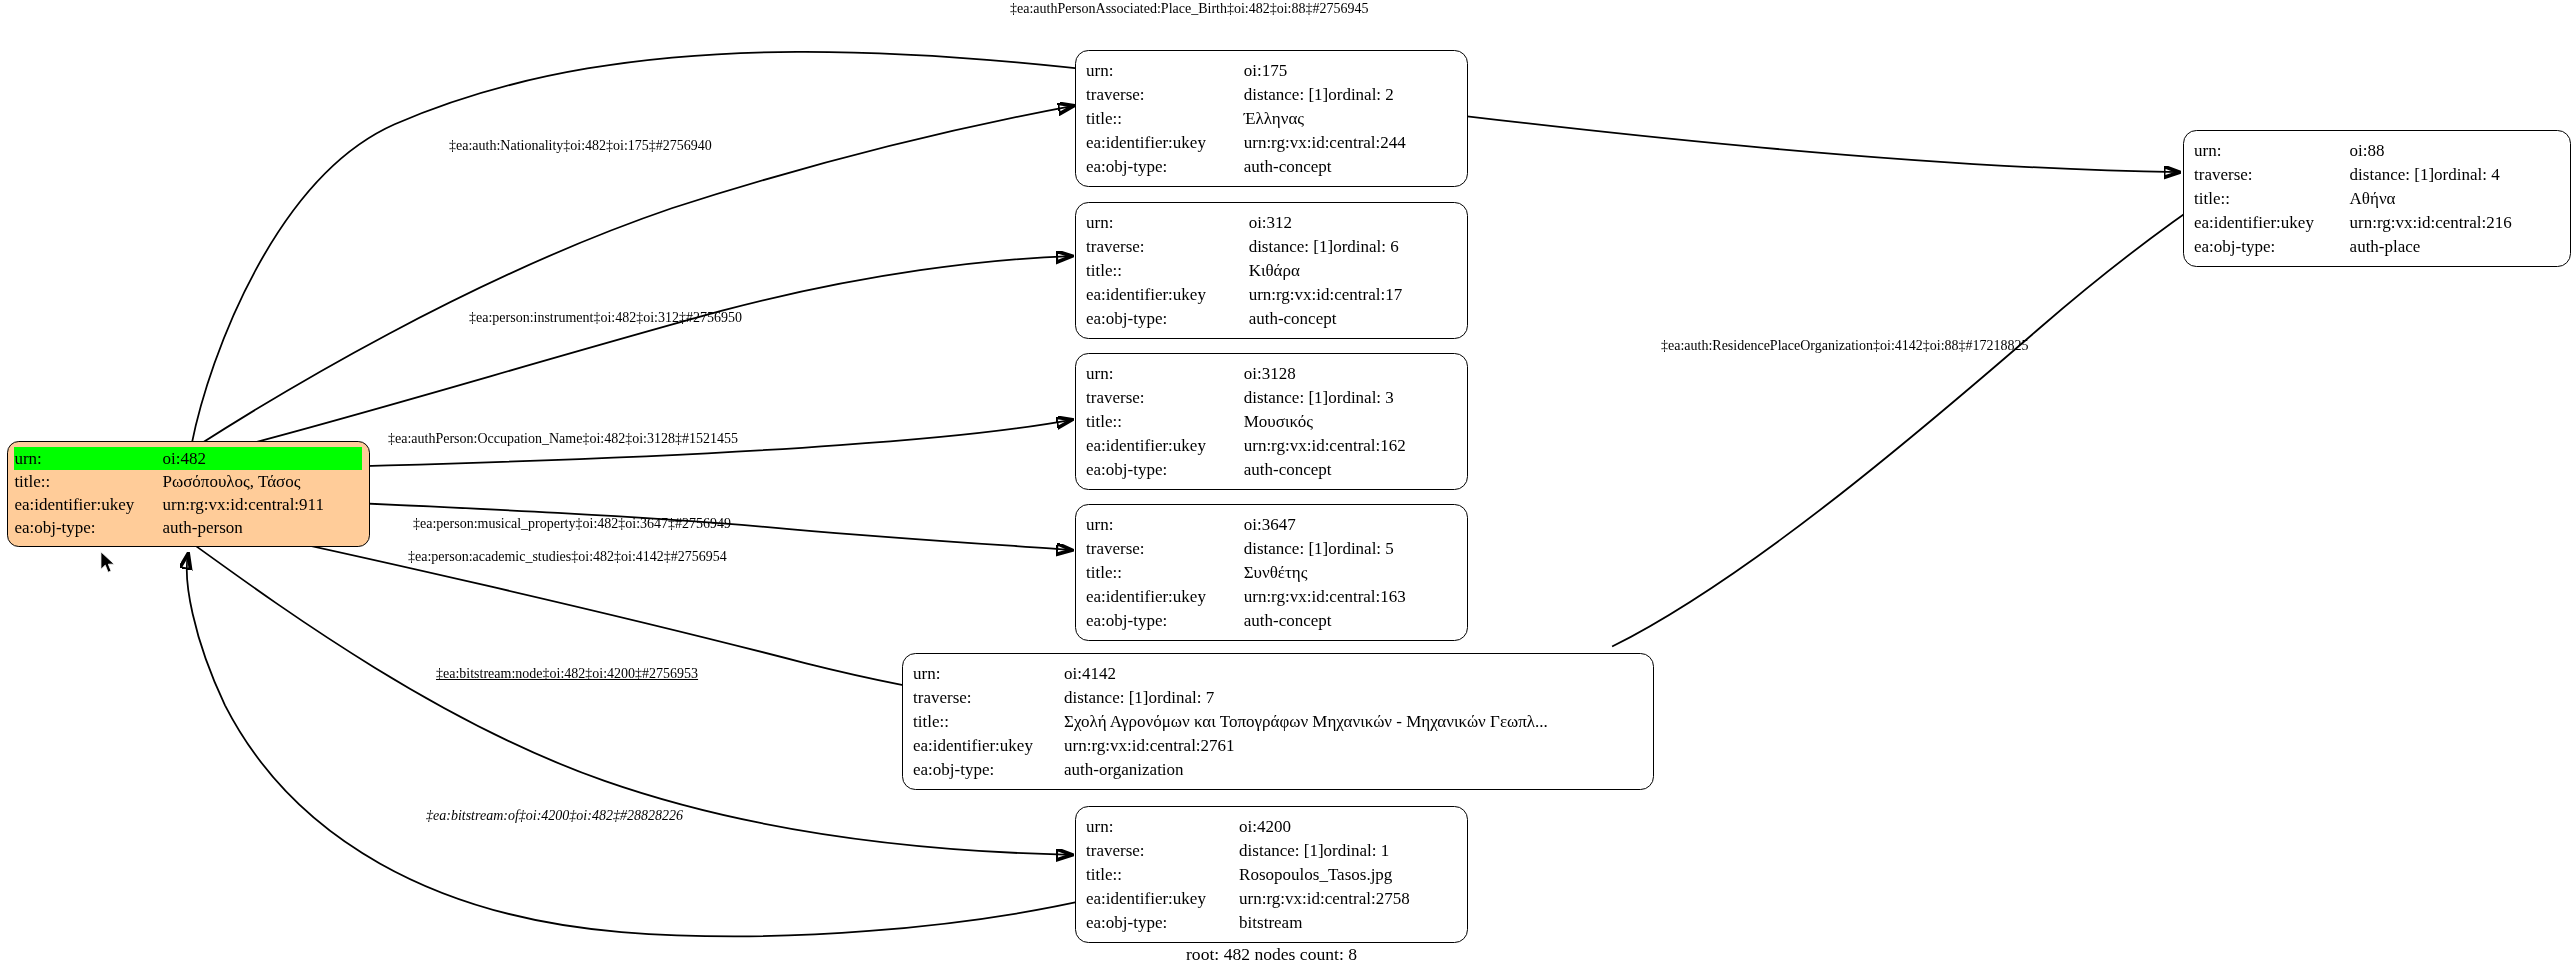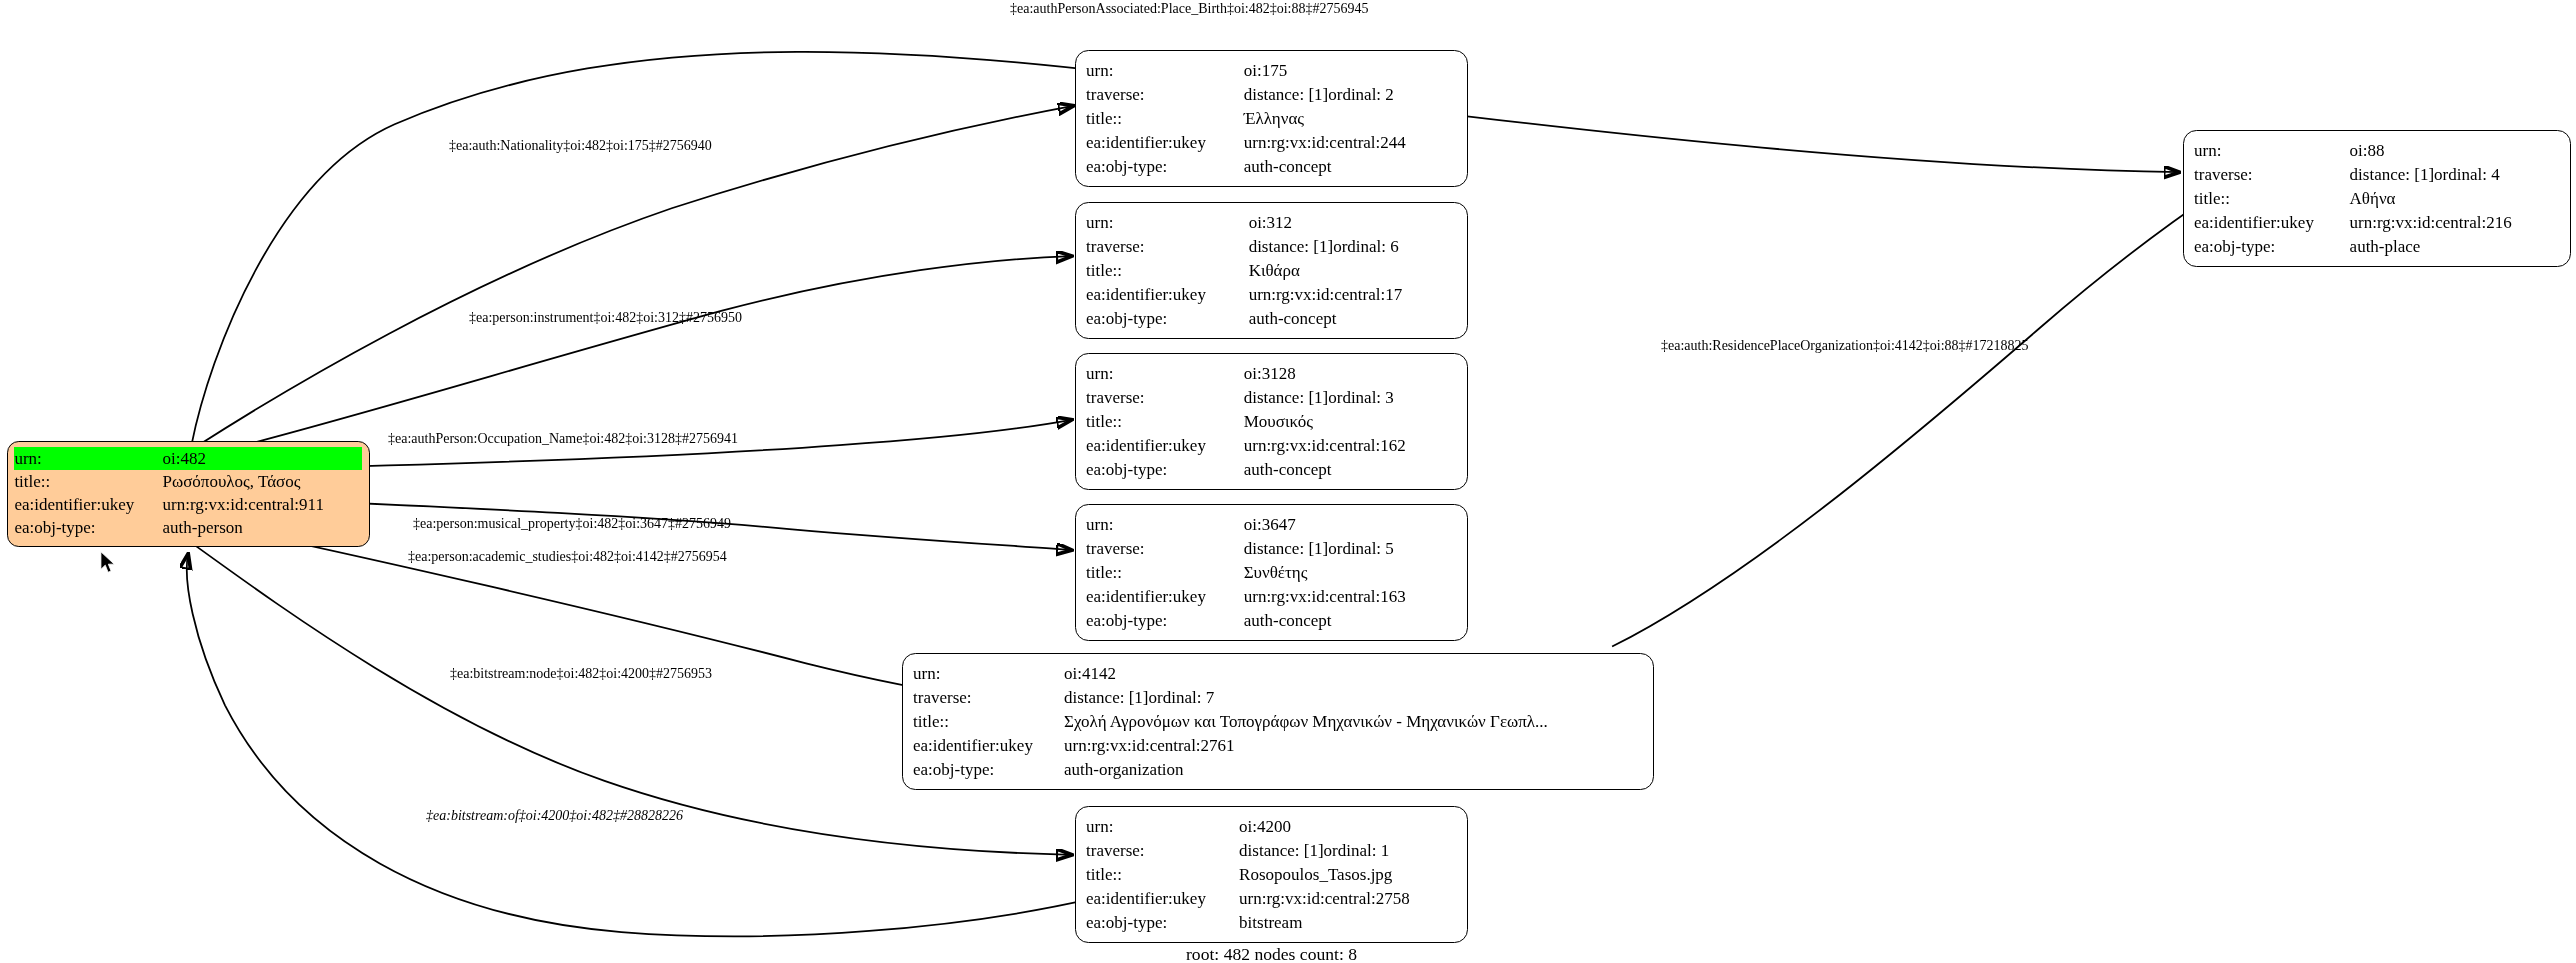--- a/index.html
+++ b/index.html
@@ -299,27 +299,27 @@
     </tbody>
       </table>
   </div>
 
   <div class="edge-label" style="left:1010px; top:1.7px;">‡ea:authPersonAssociated:Place_Birth‡oi:482‡oi:88‡#2756945</div>
 
   <div class="edge-label" style="left:449px; top:139px;text-align:right;">‡ea:auth:Nationality‡oi:482‡oi:175‡#2756940</div>
 
   <div class="edge-label" style="left:469px; top:311px;">‡ea:person:instrument‡oi:482‡oi:312‡#2756950</div>
 
-  <div class="edge-label" style="left:388px; top:432px;">‡ea:authPerson:Occupation_Name‡oi:482‡oi:3128‡#2756941</div>
+  <div class="edge-label" style="left:388px; top:432px;">‡ea:authPerson:Occupation_Name‡oi:482‡oi:3128‡#1521455</div>
 
   <div class="edge-label" style="left:413px; top:494px;margin-top:23px;">‡ea:person:musical_property‡oi:482‡oi:3647‡#2756949</div>
 
   <div class="edge-label" style="left:408px; top:550px;">‡ea:person:academic_studies‡oi:482‡oi:4142‡#2756954</div>
 
-  <div class="edge-label" style="left:450px; top:667px;">‡ea:bitstream:node‡oi:482‡oi:4200‡#2756953</div>
+  <div class="edge-label" style="left:436px; top:667px;text-decoration:underline;">‡ea:bitstream:node‡oi:482‡oi:4200‡#2756953</div>
 
   <div class="edge-label" style="left:426px; top:809px;font-style:italic;">‡ea:bitstream:of‡oi:4200‡oi:482‡#28828226</div>
 
   <div class="edge-label" style="left:1641px; top:339px;margin-left:20px;">‡ea:auth:ResidencePlaceOrganization‡oi:4142‡oi:88‡#17218825</div>
 
   <div class="caption" style="left:1186px; top:944px;">root: 482 nodes count: 8</div>
 
   <svg class="cursor" style="left:100px; top:551px;" viewBox="0 0 22 30">
     <path d="M1,1 L1,22 L6.2,17 L9.6,25.5 L13.2,24 L9.9,15.8 L17,15.8 Z" fill="#000000" stroke="#ffffff" stroke-width="1"></path>
   </svg>

